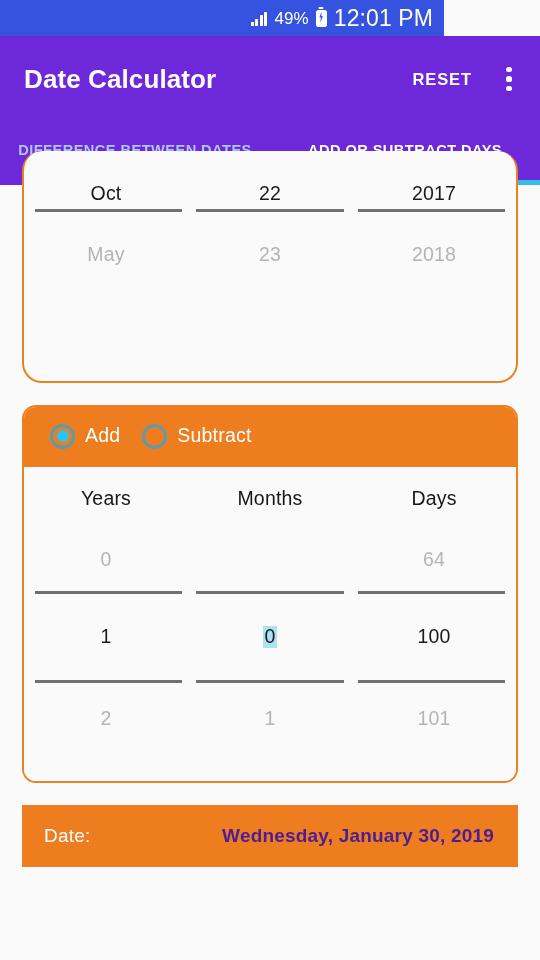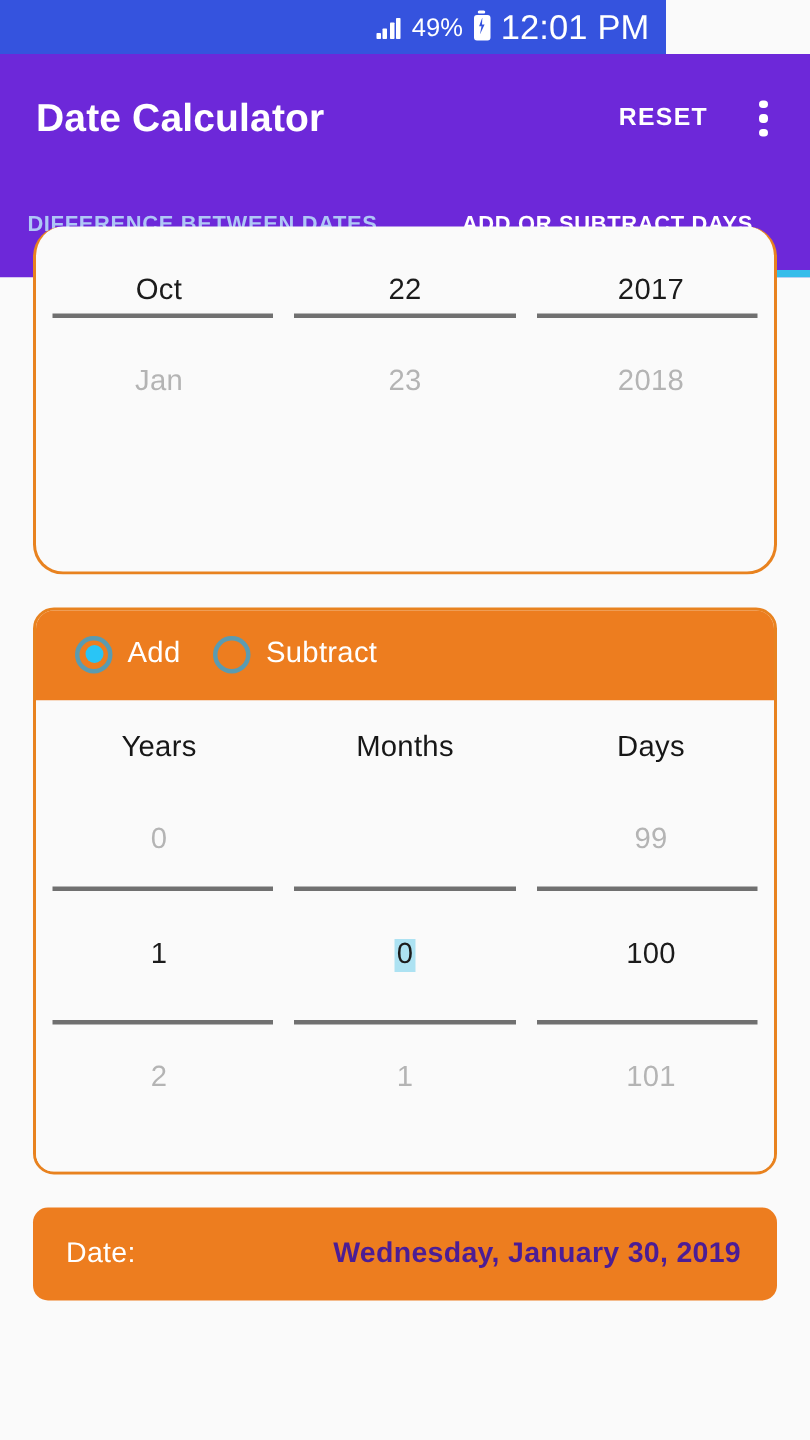--- a/index.html
+++ b/index.html
@@ -335,21 +335,20 @@
     position: absolute;
     left: 22px;
     top: 620px;
     width: 496px;
     height: 62px;
     background: #ED7D1F;
     display: flex;
     align-items: center;
     justify-content: space-between;
     padding: 0 24px 0 22px;
-    border-radius: 10px;
   }
   .result-label {
     color: #ffffff;
     font-size: 19px;
     letter-spacing: 0.2px;
   }
   .result-value {
     color: #4c1d95;
     font-size: 19px;
     font-weight: bold;
@@ -414,21 +413,21 @@
       </div>
 
       <div class="picker-divider">
         <span></span>
         <span></span>
         <span></span>
       </div>
 
       <div class="picker-row row-ghost">
         <div class="picker-col col-month">
-          <span class="pv-text ghost">Jan</span>
+          <span class="pv-text ghost">May</span>
         </div>
         <div class="picker-col col-day">
           <span class="pv-text ghost">23</span>
         </div>
         <div class="picker-col col-year">
           <span class="pv-text ghost">2018</span>
         </div>
       </div>
 
     </div>
@@ -455,21 +454,21 @@
         </div>
 
         <div class="picker-row row-ghost-top">
           <div class="picker-col">
             <span class="pv-text ghost">0</span>
           </div>
           <div class="picker-col">
             <span class="pv-text ghost"></span>
           </div>
           <div class="picker-col">
-            <span class="pv-text ghost">99</span>
+            <span class="pv-text ghost">64</span>
           </div>
         </div>
 
         <div class="picker-divider">
           <span></span>
           <span></span>
           <span></span>
         </div>
 
         <div class="picker-row row-selected">

